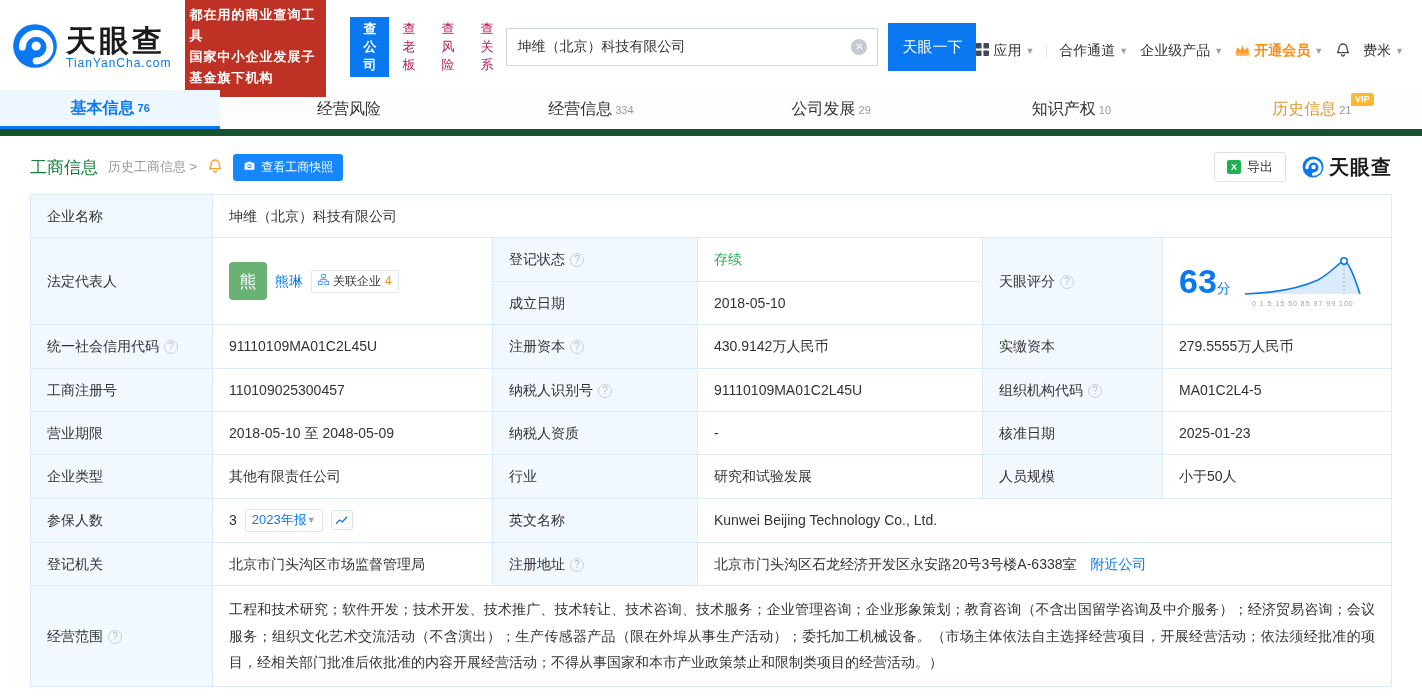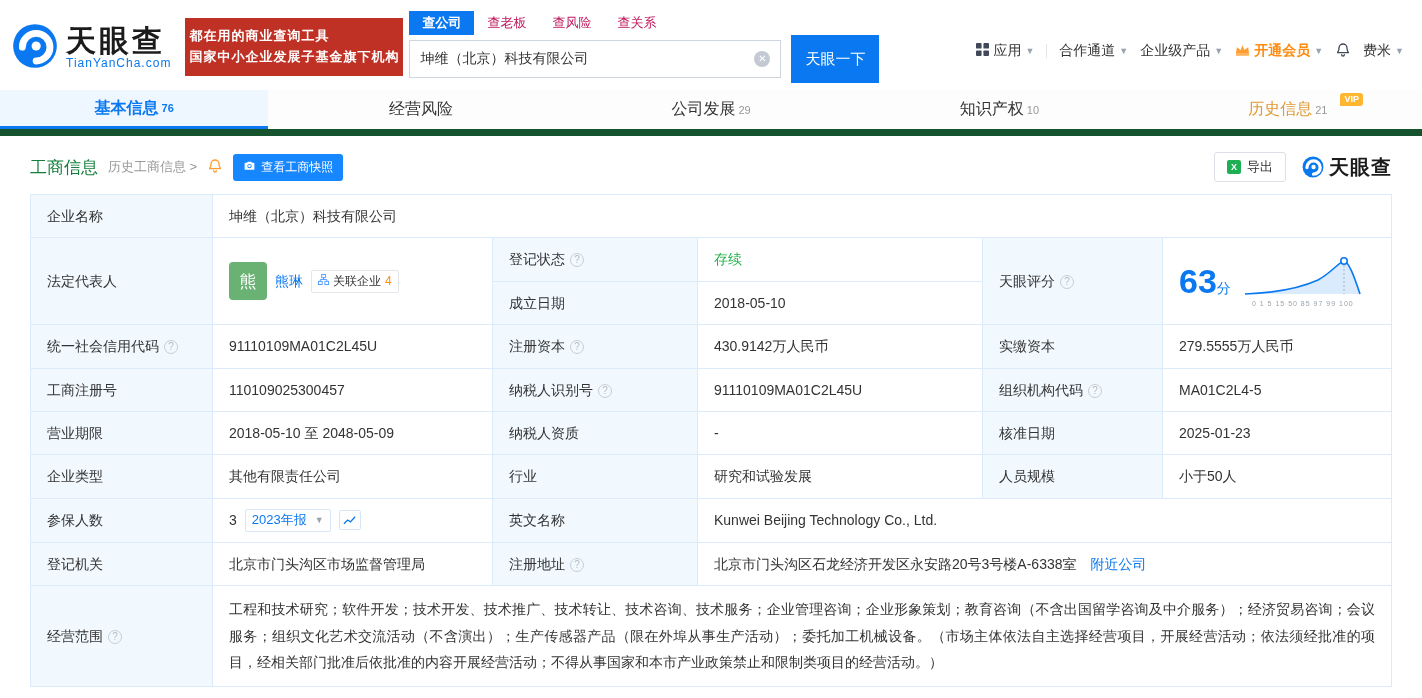--- a/index.html
+++ b/index.html
@@ -9,21 +9,21 @@
     font-family:"Liberation Sans","DejaVu Sans",sans-serif;
     font-size:14px;
   }
   
   .topbar { display:flex; align-items:center; padding:12px 18px 8px 12px; height:90px; background:#fff; }
   .logo { display:flex; align-items:center; gap:8px; cursor:pointer; }
   .logo-texts { display:flex; flex-direction:column; line-height:1.1; }
   .logo-title { font-size:30px; font-weight:700; color:#1b1b1b; letter-spacing:3px; }
   .logo-domain { font-size:12px; color:#0a78f0; letter-spacing:1px; }
   .slogan { background:#bf3124; color:#fff; font-size:13px; font-weight:600; padding:8px 4px; line-height:1.6; margin-left:14px; letter-spacing:1px; }
-  .search-area { display:flex; flex-direction:column; margin-left:6px; }
+  .search-area { display:flex; margin-left:24px; }
   .search-tabs { display:flex; font-size:13px; }
   .search-tab { padding:3px 13px; cursor:pointer; color:#be185d; }
   .search-tab.active { background:#0a78f0; color:#fff; font-weight:700; }
   .search-row { display:flex; align-items:center; }
   .search-box { width:372px; height:38px; border:1px solid #cfd6df; display:flex; align-items:center; padding:0 10px; background:#fff; }
   .search-box input { border:none; outline:none; flex:1; font-size:14px; color:#333; background:transparent; font-family:inherit; }
   .clear-icon { width:16px; height:16px; border-radius:50%; background:#c4cad3; color:#fff; font-size:10px; line-height:16px; text-align:center; cursor:pointer; }
   .search-btn { width:88px; height:48px; background:#0a78f0; color:#fff; border:none; font-size:15px; margin-left:10px; cursor:pointer; font-family:inherit; }
   .topnav { margin-left:auto; display:flex; align-items:center; gap:12px; font-size:14px; color:#333; white-space:nowrap;margin-top:8px; }
   .nav-item { display:flex; align-items:center; gap:4px; cursor:pointer; }
@@ -57,21 +57,21 @@
   .legal-cell { display:flex; align-items:center; gap:8px; }
   .avatar { width:38px; height:38px; border-radius:4px; background:#69b274; color:#fff; font-size:17px; display:flex; align-items:center; justify-content:center; flex:0 0 auto; }
   .rel-tag { display:inline-flex; align-items:center; gap:4px; border:1px solid #e3e6eb; border-radius:2px; padding:1px 6px; font-size:12px; color:#333; background:#fff; cursor:pointer; }
   .rel-count { color:#ff8b0f; }
   .score-wrap { display:flex; align-items:center; gap:12px; }
   .score-num { font-size:34px; font-weight:700; color:#0a78f0; line-height:1; }
   .score-unit { font-size:14px; color:#0a78f0; }
   .score-chart { display:flex; flex-direction:column; align-items:center; }
   .score-axis { font-size:7px; color:#9aa3ad; letter-spacing:1px; white-space:nowrap; }
   .insured-cell { display:flex; align-items:center; gap:8px; }
-  .report-pill { display:inline-flex; align-items:center; gap:8px; color:#0a78f0; font-size:13px; border:1px solid #d8e6f7; border-radius:2px; padding:0 6px; cursor:pointer; }
+  .report-pill { display:inline-flex; align-items:center; gap:0; color:#0a78f0; font-size:13px; border:1px solid #d8e6f7; border-radius:2px; padding:0 6px; cursor:pointer; }
   .trend-box { display:inline-flex; align-items:center; justify-content:center; width:22px; height:20px; border:1px solid #d8e6f7; border-radius:2px; cursor:pointer; }
   .scope-text { line-height:1.9; text-align:justify; }
 </style>
 </head>
 <body>
 
 <header class="topbar">
   <div class="logo">
     <span>
       <svg width="46" height="46" viewBox="0 0 40 40">
@@ -152,20 +152,24 @@
 </header>
 
 <div class="tabbar">
   <div class="tab active">
     <span>基本信息</span>
       <sup>76</sup>
   </div>
   <div class="tab">
     <span>经营风险</span>
       <sup></sup>
+  </div>
+  <div class="tab">
+    <span>经营信息</span>
+      <sup>334</sup>
   </div>
   <div class="tab">
     <span>公司发展</span>
       <sup>29</sup>
   </div>
   <div class="tab">
     <span>知识产权</span>
       <sup>10</sup>
   </div>
   <div class="tab history">

